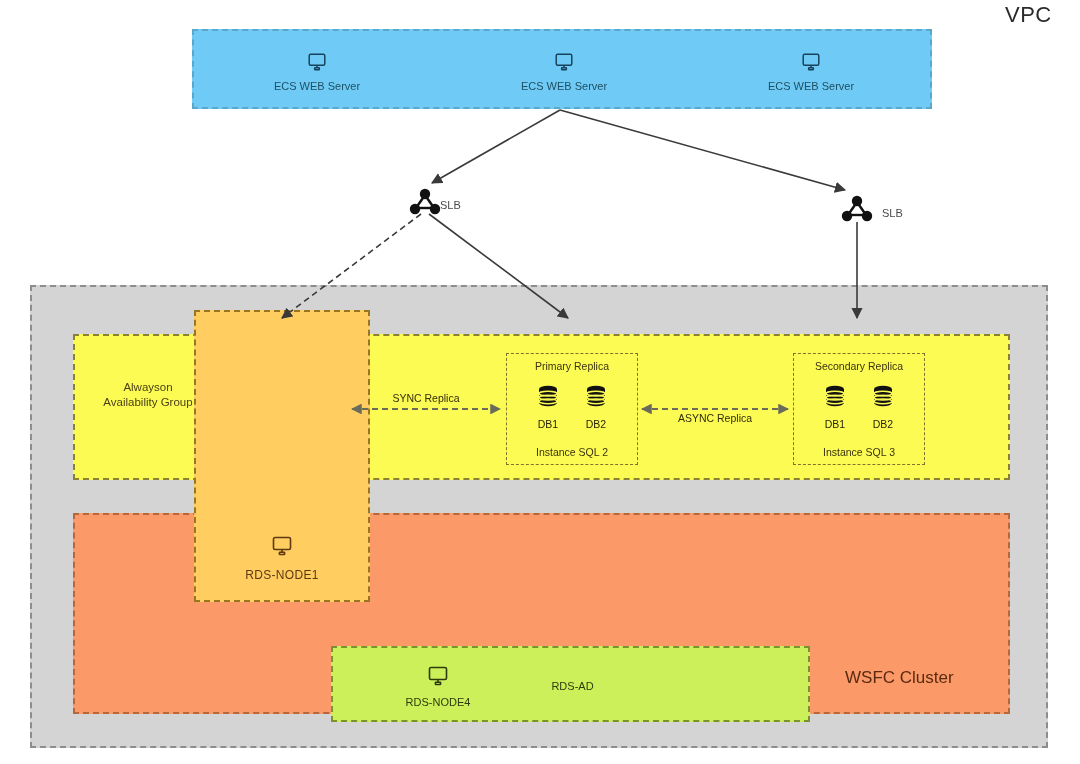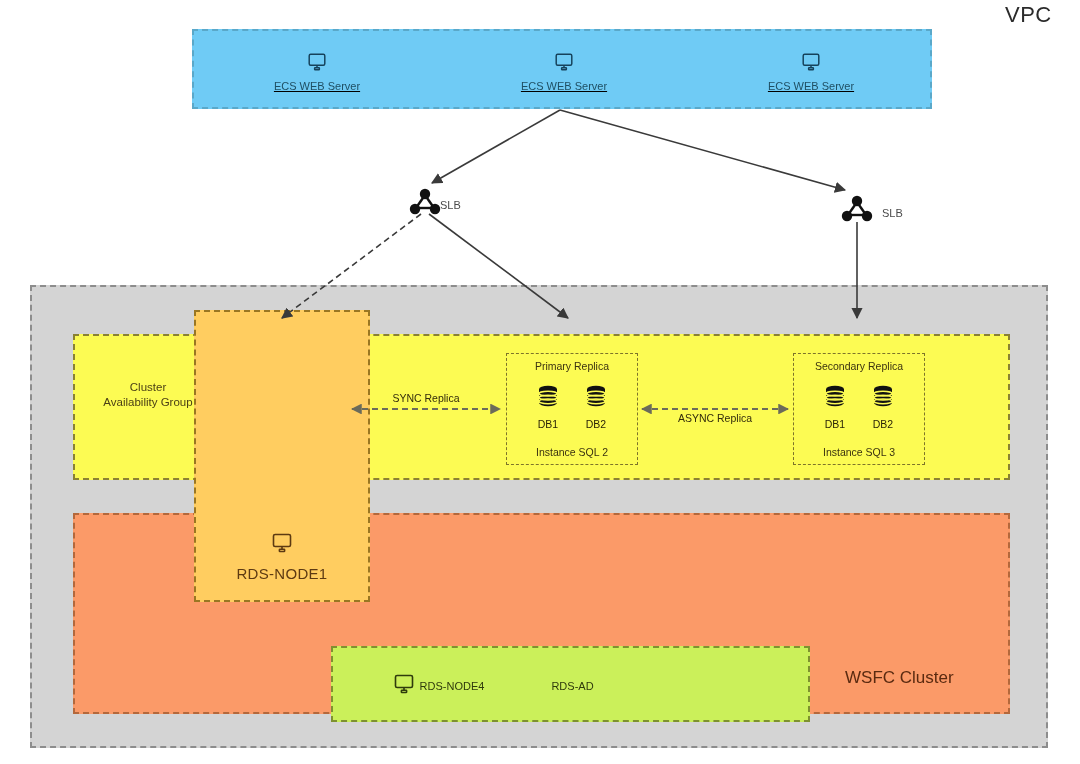--- a/index.html
+++ b/index.html
@@ -8,21 +8,21 @@
        -webkit-font-smoothing:antialiased;}
   #stage{position:absolute;left:0;top:0;width:1080px;height:764px;border-radius:28px;}
   .abs{position:absolute;box-sizing:border-box;}
 
   
   .vpc-label{left:1005px;top:2px;font-size:22px;color:#2b2b2b;letter-spacing:.5px;}
 
   .ecs-band{left:192px;top:29px;width:740px;height:80px;background:#6FCBF5;
             border:2px dashed #5aa8c9;}
   .ecs-cell{position:absolute;top:0;height:80px;display:flex;flex-direction:column;
-            align-items:center;justify-content:center;gap:3px;text-decoration:underline;}
+            align-items:center;justify-content:center;gap:3px;}
   .ecs-cell .lbl{font-size:11px;color:#1f4f63;}
 
   .vpc-box{left:30px;top:285px;width:1018px;height:463px;background:#d4d4d4;
            border:2px dashed #8d8d8d;}
 
   .ag-box{left:73px;top:334px;width:937px;height:146px;background:#FCFB53;
           border:2px dashed #8a8133;}
   .ag-title{left:88px;top:380px;width:120px;text-align:center;font-size:11.5px;
             color:#4a3f15;line-height:15px;}
 
@@ -37,29 +37,29 @@
   .replica .rfoot{position:absolute;bottom:6px;left:0;width:100%;text-align:center;
                   font-size:10.5px;color:#3b3310;}
 
   .replink{position:absolute;height:20px;}
   .replink .rl-label{position:absolute;top:-16px;left:0;width:100%;text-align:center;
                      font-size:10.5px;color:#332c0c;}
 
   .nodebox{position:absolute;top:310px;width:172px;height:270px;background:#FFCD60;
            border:2px dashed #9a7622;display:flex;flex-direction:column;
            align-items:center;justify-content:flex-end;padding-bottom:18px;gap:6px;}
-  .nodebox .nlbl{font-size:15px;color:#5d3a12;letter-spacing:.3px;text-align:center;}
+  .nodebox .nlbl{font-size:12px;color:#5d3a12;letter-spacing:.3px;text-align:center;}
 
   .wsfc-box{left:73px;top:513px;width:937px;height:201px;background:#FB9A68;
             border:2px dashed #b4683b;}
   .wsfc-title{left:845px;top:668px;font-size:17px;color:#5a2a10;}
 
   .ad-box{left:331px;top:628px;width:479px;height:76px;background:#CBF05A;
           border:2px dashed #7e9130;margin-top:18px;}
-  .ad-cell{position:absolute;top:0;height:76px;display:flex;flex-direction:row;
+  .ad-cell{position:absolute;top:0;height:76px;display:flex;flex-direction:column;
            align-items:center;justify-content:center;gap:4px;}
   .ad-cell .lbl{font-size:11px;color:#2f3b0c;}
   .ad-center{position:absolute;left:0;top:0;width:479px;height:76px;
              display:flex;align-items:center;justify-content:center;
              font-size:11px;color:#2f3b0c;}
 
   .slb-label{position:absolute;font-size:11px;color:#4a4a4a;}
 
   svg.layer{position:absolute;left:0;top:0;width:1080px;height:764px;
             pointer-events:none;}
@@ -101,21 +101,21 @@
         </svg>
       </span>
       <span class="lbl">ECS WEB Server</span>
     </div>
   </div>
 
   <div class="abs vpc-box"></div>
 
   <div class="abs ag-box"></div>
   <div class="abs ag-title">
-    <div>Cluster</div>
+    <div>Alwayson</div>
     <div>Availability Group</div>
   </div>
 
   <div class="replica" style="left:216px;">
     <div class="rtitle">Secondary Replica</div>
     <div class="dbs">
       <div class="dbcell">
         <span>
           <svg width="26" height="26" viewBox="0 0 26 26">
             <ellipse cx="13" cy="5.2" rx="9" ry="3.4" fill="#111"></ellipse>

